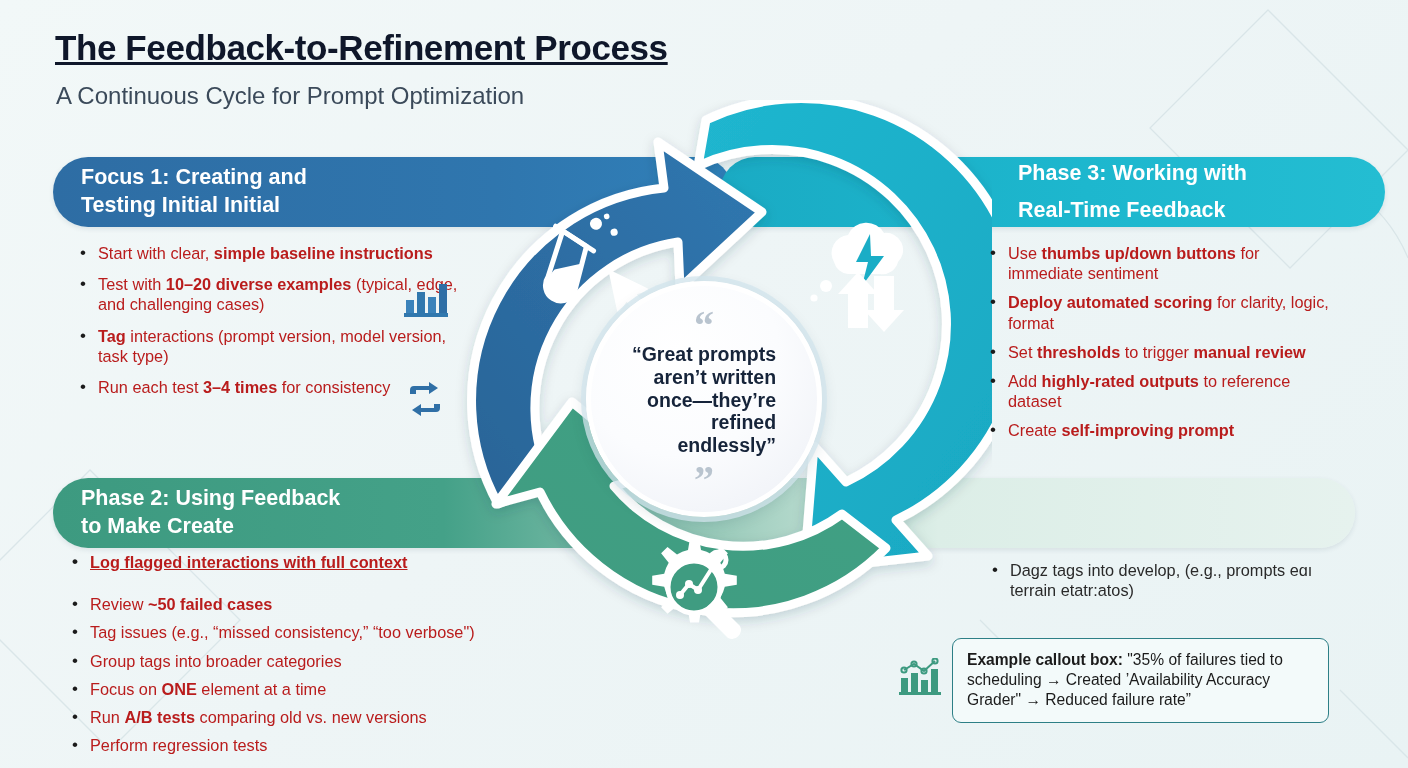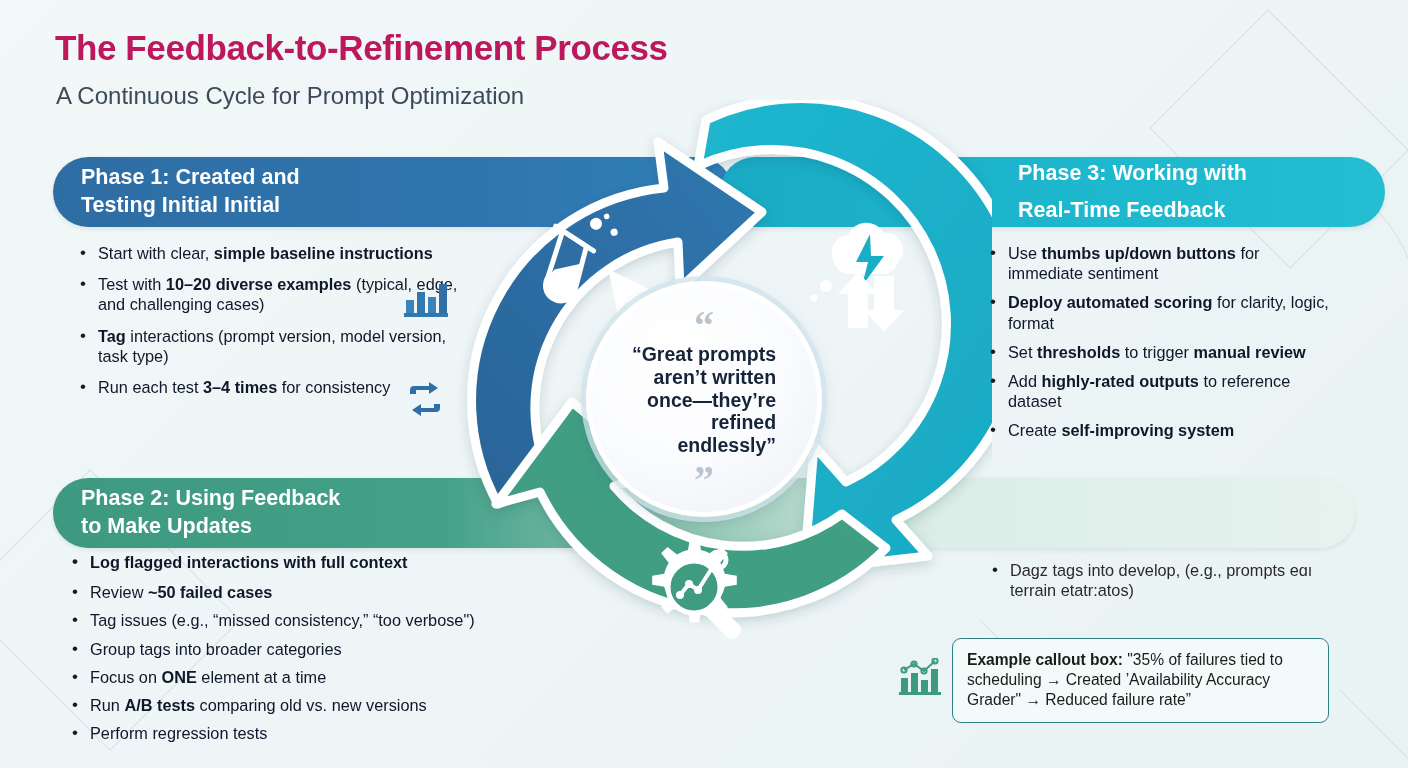--- a/index.html
+++ b/index.html
@@ -24,23 +24,24 @@
     z-index: 0;
   }
 
   
   .page-title {
     position: absolute;
     left: 55px;
     top: 28px;
     font-size: 35px;
     font-weight: bold;
-    color: #be185d;
+    color: #0f172a;
     letter-spacing: -0.4px;
     z-index: 5;
+    text-decoration: underline;
   }
   .page-subtitle {
     position: absolute;
     left: 56px;
     top: 82px;
     font-size: 24px;
     color: #3b4a5a;
     z-index: 5;
   }
 
@@ -90,39 +91,39 @@
   .bullets {
     position: absolute;
     z-index: 4;
   }
   .bullets ul { list-style: none; }
   .bullets li {
     position: relative;
     padding-left: 20px;
     font-size: 16.3px;
     line-height: 1.24;
-    color: #0f172a;
+    color: #b91c1c;
     margin-bottom: 9px;
   }
   .bullets li::before {
     content: "\2022";
     position: absolute;
     left: 2px;
     top: -1px;
     font-size: 17px;
     color: #1b1b1b;
   }
   .bullets b { font-weight: bold; }
 
   #bl-p1 { left: 78px; top: 243px; width: 400px; }
   #bl-p1 li { margin-bottom: 11px; }
   #bl-p3 { left: 988px; top: 243px; width: 350px; }
   #bl-p2 { left: 70px; top: 552px; width: 520px; }
   #bl-p2 li { margin-bottom: 8px; }
-  #bl-p2 li:first-child { margin-bottom: 10px; font-weight: bold; }
+  #bl-p2 li:first-child { margin-bottom: 22px; font-weight: bold; text-decoration: underline; }
   #bl-p2r { left: 990px; top: 560px; width: 330px; }
   #bl-p2r li { color: #2a2a2a; }
 
   
   #callout {
     position: absolute;
     left: 952px;
     top: 638px;
     width: 377px;
     padding: 11px 14px 12px 14px;
@@ -200,50 +201,50 @@
     <path d="M -40 600 L 110 750 L 240 620 L 90 470 Z"></path>
     <path d="M 1340 690 L 1408 758"></path>
     <path d="M 980 620 L 1050 690"></path>
   </g>
 </svg>
 
 <div class="page-title">The Feedback-to-Refinement Process</div>
 <div class="page-subtitle">A Continuous Cycle for Prompt Optimization</div>
 
 <div class="phase-bar" id="bar-p1">
-  <div class="line">Phase 1: Created and</div>
+  <div class="line">Focus 1: Creating and</div>
   <div class="line">Testing Initial Initial</div>
 </div>
 
 <div class="phase-bar" id="bar-p3">
   <div class="line">Phase 3: Working with</div>
   <div class="line">Real-Time Feedback</div>
 </div>
 
 <div class="phase-bar" id="bar-p2">
   <div class="line">Phase 2: Using Feedback</div>
-  <div class="line">to Make Updates</div>
+  <div class="line">to Make Create</div>
 </div>
 
 <div class="bullets" id="bl-p1">
   <ul>
       <li><span>Start with clear, </span><b>simple baseline instructions</b></li>
       <li><span>Test with </span><b>10–20 diverse examples</b><span> (typical, edge, and challenging cases)</span></li>
       <li><b>Tag</b><span> interactions (prompt version, model version, task type)</span></li>
       <li><span>Run each test </span><b>3–4 times</b><span> for consistency</span></li>
     </ul>
 </div>
 
 <div class="bullets" id="bl-p3">
   <ul>
       <li><span>Use </span><b>thumbs up/down buttons</b><span> for immediate sentiment</span></li>
       <li><b>Deploy automated scoring</b><span> for clarity, logic, format</span></li>
       <li><span>Set </span><b>thresholds</b><span> to trigger </span><b>manual review</b></li>
       <li><span>Add </span><b>highly-rated outputs</b><span> to reference dataset</span></li>
-      <li><span>Create </span><b>self-improving system</b></li>
+      <li><span>Create </span><b>self-improving prompt</b></li>
     </ul>
 </div>
 
 <div class="bullets" id="bl-p2">
   <ul>
       <li><b>Log flagged interactions</b><span> with </span><b>full context</b></li>
       <li><span>Review </span><b>~50 failed cases</b></li>
       <li><span>Tag issues (e.g., “missed consistency,” “too verbose")</span></li>
       <li><span>Group tags into broader categories</span></li>
       <li><span>Focus on </span><b>ONE</b><span> element at a time</span></li>

